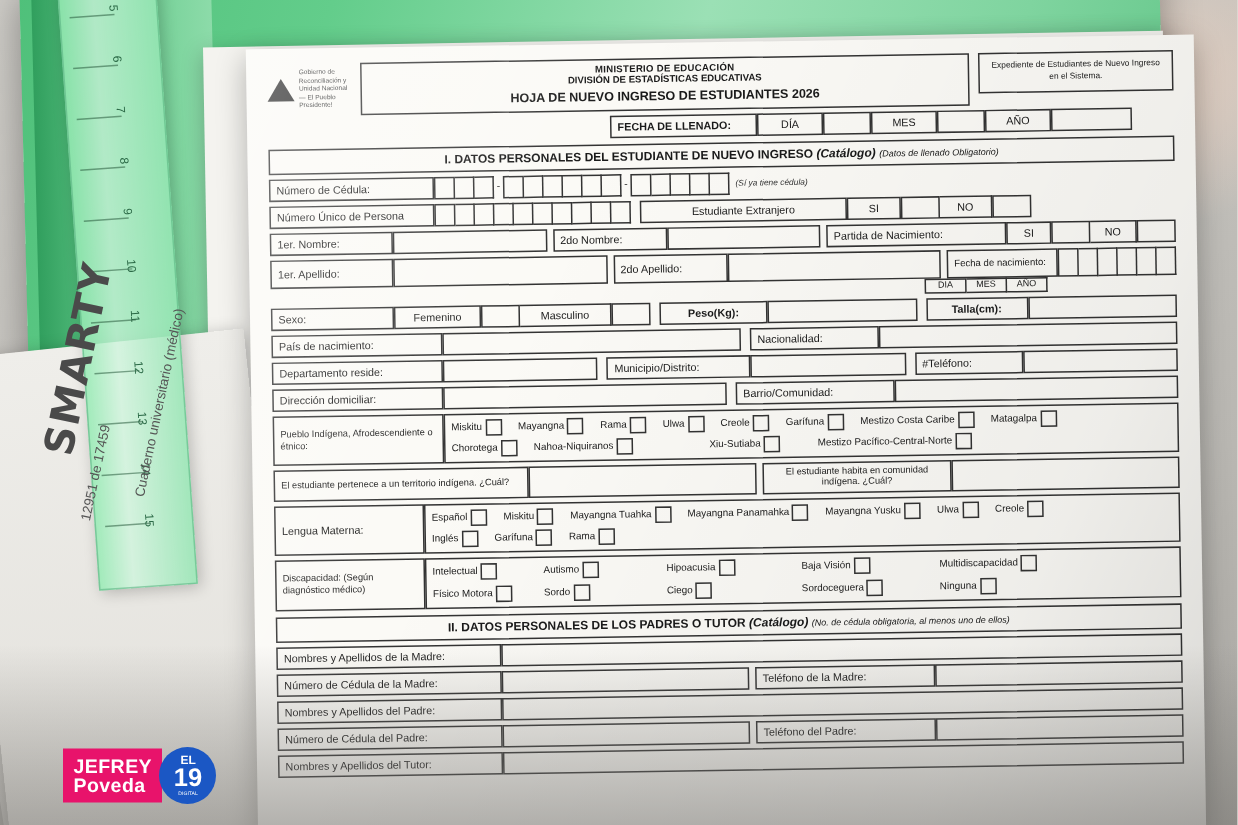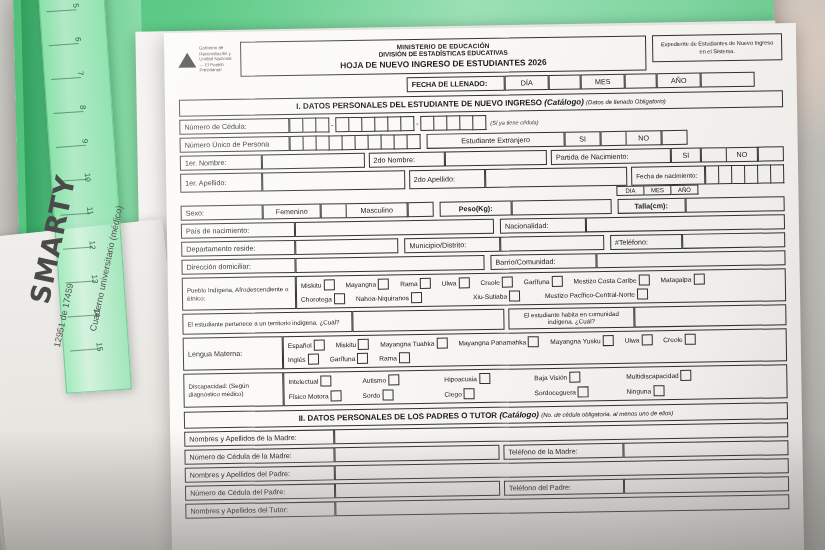--- a/index.html
+++ b/index.html
@@ -546,13 +546,24 @@
     </div>
     <div class="row">
       <div class="lbl" style="width:140px">Nombres y Apellidos del Tutor:</div>
       <div class="fld grow"></div>
     </div>
 
   </div>
 
   <div class="desk-bottom"></div>
 
+  <div class="logo">
+    <div class="name">
+      <div>JEFREY</div>
+      <div>Poveda</div>
+    </div>
+    <div class="el19">
+      <div class="el">EL</div>
+      <div class="nm">19</div>
+      <div class="dg">DIGITAL</div>
+    </div>
+  </div>
 </div>
 
 </body></html>

